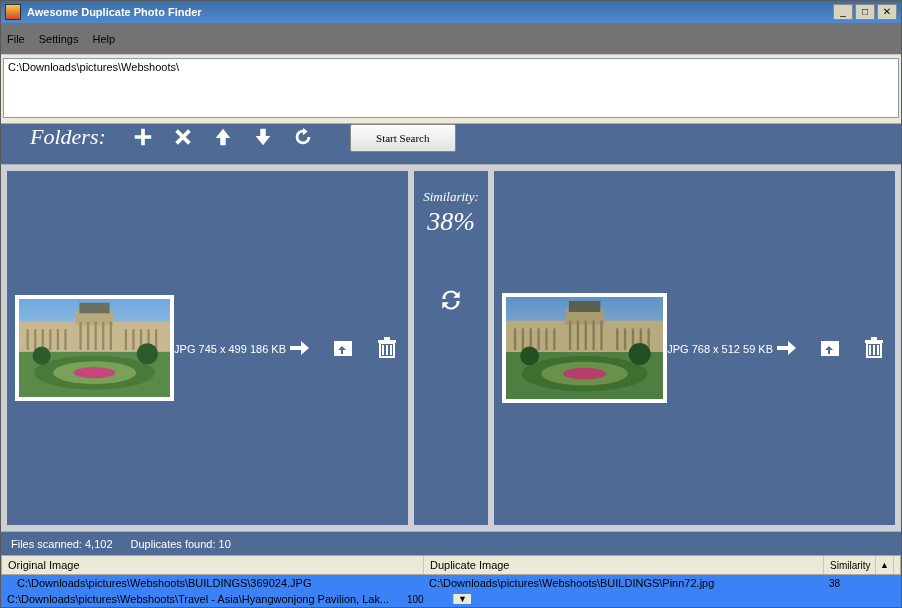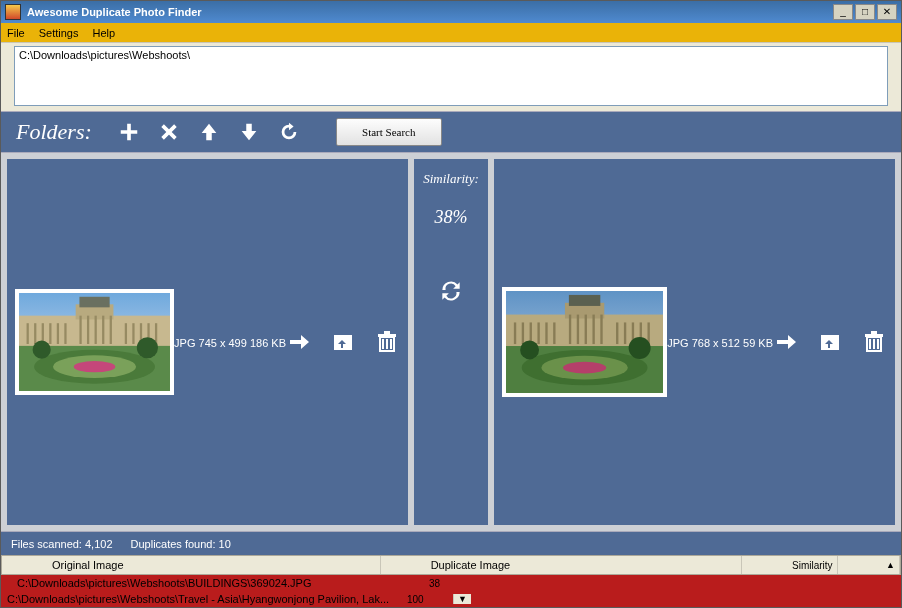--- a/index.html
+++ b/index.html
@@ -5,52 +5,52 @@
   * { box-sizing: border-box; margin: 0; padding: 0; }
   body { font-family: Tahoma, Arial, sans-serif; font-size: 11px; background: #ccc; width: 902px; height: 608px; overflow: hidden; }
   .window { width: 902px; height: 608px; border: 1px solid #5a5a5a; background: #ece9d8; display: flex; flex-direction: column; }
   
   .titlebar { height: 22px; background: linear-gradient(#3b6ea5,#4f8ad0); display: flex; align-items: center; padding: 0 4px; color: #fff; }
   .titlebar .icon { width: 16px; height: 16px; background: linear-gradient(#f6c94a,#d2492a); margin-right: 6px; border:1px solid #333; }
   .titlebar .title { font-weight: bold; flex:1; }
   .winbtns { display:flex; gap:2px; }
   .winbtn { width:20px; height:16px; background:#d6d3c1; border:1px solid #888; font-size:10px; line-height:13px; text-align:center; cursor:pointer; color:#000;}
   
-  .menubar { height:20px; background:#eab308; display:flex; align-items:center; padding:0 6px; gap:14px; border-bottom:1px solid #c9c6b8;}
+  .menubar { height:32px; background:#737373; display:flex; align-items:center; padding:0 6px; gap:14px; border-bottom:1px solid #c9c6b8;}
   .menubar span { cursor:pointer; }
   
-  .pathbox { margin:3px 13px; background:#fff; border:1px solid #7f9db9; height:60px; padding:2px 4px; font-size:11px; overflow:auto;}
-  
-  .toolbar { background:#4f6a95; height:42px; display:flex; align-items:center; padding:0 15px; gap:14px; border-top:1px solid #aab; border-bottom:1px solid #aab; margin-top:2px;}
+  .pathbox { margin:3px 2px; background:#fff; border:1px solid #7f9db9; height:60px; padding:2px 4px; font-size:11px; overflow:auto;}
+  
+  .toolbar { background:#4f6a95; height:42px; display:flex; padding:0 29px; gap:14px; border-top:1px solid #aab; border-bottom:1px solid #aab; margin-top:2px;}
   .toolbar .lbl { color:#fff; font-family:Georgia,serif; font-style:italic; font-size:22px; margin-right:10px;}
   .ticon { width:26px; height:26px; display:flex; align-items:center; justify-content:center; cursor:pointer;}
   .ticon svg { fill:#fff; }
   .searchbtn { margin-left:20px; height:28px; width:106px; background:linear-gradient(#fdfdfd,#e2e2e2); border:1px solid #888; font-size:11px; cursor:pointer; border-radius:2px;font-family:Liberation Serif, serif;}
   
   .mainarea { flex:1; background:#cdd0d5; padding:6px; display:flex; gap:6px; min-height:0;}
   .panel { background:#4f6a95; flex:1; display:flex; flex-direction:row; align-items:center; padding:8px; min-width:0;}
-  .midpanel { width:74px; background:#4f6a95; display:flex; flex-direction:column; align-items:center; padding:12px 4px; color:#fff;}
+  .midpanel { width:74px; background:#4f6a95; display:flex; flex-direction:column; align-items:center; padding:18px 4px; color:#fff;}
   .midpanel .simlbl { font-family:Georgia,serif; font-style:italic; font-size:13px;}
-  .midpanel .simval { font-family:Georgia,serif; font-style:italic; font-size:18px; margin-top:20px;}
+  .midpanel .simval { font-family:Georgia,serif; font-style:italic; font-size:26px; margin-top:2px;}
   .midpanel .swap { margin-top:50px; cursor:pointer;}
   .photo { width:100%; flex:1; border:4px solid #fff; background:#ddd; position:relative; overflow:hidden;}
   .photo svg { width:100%; height:100%; display:block;}
   .imgmeta { color:#fff; font-size:11px; margin:8px 0 6px;}
   .actions { display:flex; gap:18px; }
   .actbtn { width:26px; height:26px; display:flex; align-items:center; justify-content:center; cursor:pointer;}
   .actbtn svg { fill:#fff; }
   
   .statusrow { background:#4f6a95; color:#fff; height:24px; display:flex; align-items:center; padding:0 10px; gap:18px; font-size:11px; border-top:1px solid #aab;text-align:center;}
   .resultshdr { display:flex; background:#ece9d8; border:1px solid #aca899; height:20px; align-items:center; font-size:11px;}
-  .resultshdr > div { padding:2px 6px; border-right:1px solid #c9c6b8; height:100%; display:flex; align-items:center;margin-left:44px;}
+  .resultshdr > div { padding:2px 6px; border-right:1px solid #c9c6b8; height:100%; display:flex; align-items:center;}
   .col-orig { width:422px;}
   .col-dup  { width:400px;}
   .col-sim  { width:52px; font-size:10px;}
   .col-sb   { width:18px; background:#ece9d8; text-align:center; font-size:9px; cursor:pointer; display:flex; align-items:center; justify-content:center;}
-  .resultsbody { background:#b91c1c; }
+  .resultsbody { background:#3b82f6; }
   .datarow { display:flex; height:16px; align-items:center; font-size:11px; }
   .datarow > div { padding:0 6px; overflow:hidden; white-space:nowrap; text-overflow:ellipsis;}
   .datarow .col-orig { padding-left:16px;}
   .datarow .col-sb { background:#ece9d8; border-left:1px solid #c9c6b8;}
 </style>
 </head>
 <body>
 
 <div class="window">
 
@@ -252,20 +252,21 @@
   <div class="resultshdr">
     <div class="col-orig">Original Image</div>
     <div class="col-dup">Duplicate Image</div>
     <div class="col-sim">Similarity</div>
     <div class="col-sb">▲</div>
   </div>
 
   <div class="resultsbody">
     <div class="datarow">
       <div class="col-orig">C:\Downloads\pictures\Webshoots\BUILDINGS\369024.JPG</div>
+      <div class="col-dup">C:\Downloads\pictures\Webshoots\BUILDINGS\Pinn72.jpg</div>
       <div class="col-sim">38</div>
       <div class="col-sb"></div>
     </div>
     <div class="datarow">
       <div class="col-dup">C:\Downloads\pictures\Webshoots\Travel - Asia\Hyangwonjong Pavilion, Lak...</div>
       <div class="col-sim">100</div>
       <div class="col-sb">▼</div>
     </div>
   </div>
 </div>

